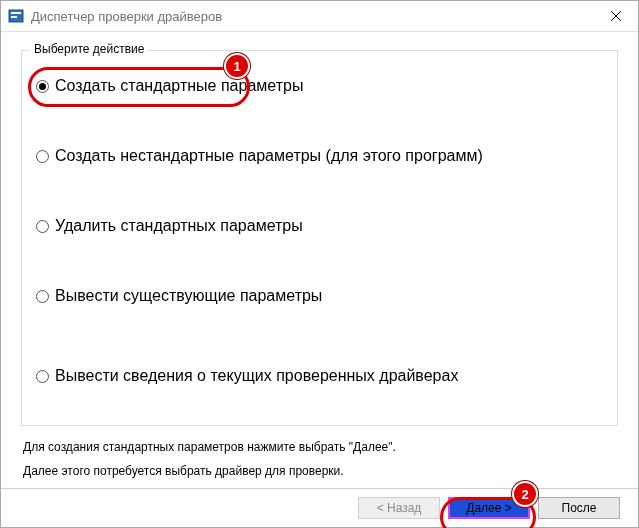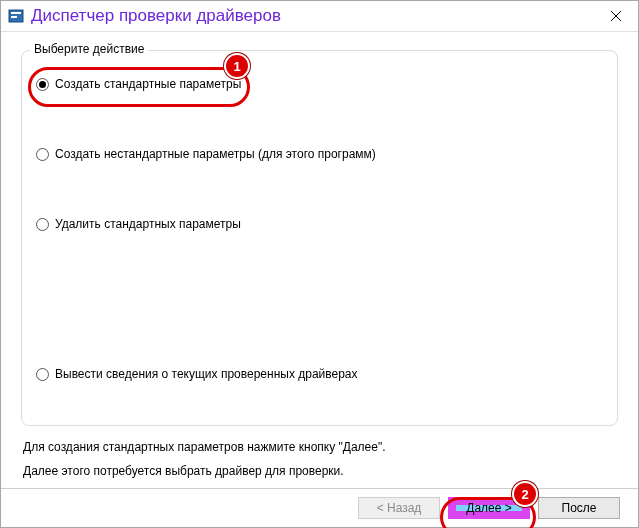--- a/index.html
+++ b/index.html
@@ -1,35 +1,35 @@
 <!DOCTYPE html>
 <html><head>
 <meta charset="utf-8">
 <style>
   html,body{margin:0;padding:0;font-family:"Segoe UI",Tahoma,Arial,sans-serif;font-size:12px;background:#fff;color:#000}
   .window{width:639px;height:528px;border:1px solid #a7a7a7;box-sizing:border-box;position:relative;background:#fff;display:flex;flex-direction:column}
   .titlebar{height:30px;display:flex;align-items:center;padding:0 0 0 6px;border-bottom:1px solid #e0e0e0}
   .titlebar .icon-slot{width:18px;height:18px;margin-right:6px;display:flex;align-items:center;justify-content:center}
-  .titlebar .title{flex:1;font-size:17px;color:#6d28d9}
+  .titlebar .title{flex:1;font-size:13px;color:#737373}
   .titlebar .close{width:44px;height:30px;display:flex;align-items:center;justify-content:center;cursor:default}
   .client{flex:1;padding:12px 20px 0 20px;position:relative}
-  .group{border:1px solid #dcdcdc;border-radius:8px;position:relative;padding:10px 14px 24px 14px;margin-top:6px;height:376px;box-sizing:border-box}
+  .group{border:1px solid #dcdcdc;border-radius:0;position:relative;padding:10px 14px 24px 14px;margin-top:6px;height:376px;box-sizing:border-box}
   .group-label{position:absolute;top:-9px;left:8px;background:#fff;padding:0 4px;font-size:12px;color:#000}
   .radio-row{display:flex;align-items:center;margin:0;position:absolute;left:14px}
   .radio-row input{margin:0 6px 0 0}
-  .radio-row label{font-size:12px}
+  .radio-row label{font-size:16px}
   .callout-ring{position:absolute;border:3px solid #de0000;border-radius:20px;pointer-events:none}
   .callout-badge{width:22px;height:22px;border-radius:50%;background:#de0000;border:2px solid #fff;color:#fff;font-weight:bold;font-size:13px;display:flex;align-items:center;justify-content:center;position:absolute;pointer-events:none;box-shadow:0 0 0 1px #9a0000}
   .hint{font-size:12px;color:#000;margin:0;padding:0}
   .hint-block{margin:14px 2px 0 2px}
   .hint-block p{margin:0 0 10px 0}
   .footer{height:50px;border-top:1px solid #cfcfcf;display:flex;align-items:center;justify-content:flex-end;padding:0 18px;position:relative;background:#fff}
   .btn{min-width:82px;height:22px;margin-left:8px;background:#e9e9e9;border:1px solid #adadad;font-size:12px;display:flex;align-items:center;justify-content:center;cursor:default;box-sizing:border-box}
   .btn.disabled{color:#8a8a8a;border-color:#cfcfcf;background:#efefef}
-  .btn.primary{border:8px solid #d946ef;background:#7dd3fc}
+  .btn.primary{border:2px solid #d946ef;background:#1d4ed8}
   .footer .callout-ring{top:6px}
   input[type=radio]{appearance:none;-webkit-appearance:none;width:13px;height:13px;border:1px solid #555;border-radius:50%;position:relative;outline:none}
   input[type=radio]:checked::after{content:"";width:7px;height:7px;background:#000;border-radius:50%;position:absolute;top:2px;left:2px}
 </style>
 </head>
 <body>
 
 <div class="window">
 
   <div class="titlebar">
@@ -62,34 +62,38 @@
       <div class="radio-row" style="top:96px">
         <input type="radio" name="act" style="">
         <label>Создать нестандартные параметры (для этого программ)</label>
       </div>
 
       <div class="radio-row" style="top:166px">
         <input type="radio" name="act" style="">
         <label>Удалить стандартных параметры</label>
       </div>
 
+      <div class="radio-row" style="top:236px">
+        <input type="radio" name="act" style="">
+        <label>Вывести существующие параметры</label>
+      </div>
 
       <div class="radio-row" style="top:316px">
         <input type="radio" name="act" style="">
         <label>Вывести сведения о текущих проверенных драйверах</label>
       </div>
 
       <div class="callout-ring" style="left:6px;top:16px;width:216px;height:34px"></div>
       <div class="callout-badge" style="left:202px;top:2px">
           <span>1</span>
         </div>
     </div>
 
     <div class="hint-block">
-      <p class="hint">Для создания стандартных параметров нажмите кнопку "Далее".</p>
+      <p class="hint">Для создания стандартных параметров нажмите выбрать "Далее".</p>
       <p class="hint">Далее этого потребуется выбрать драйвер для проверки.</p>
     </div>
 
   </div>
 
   <div class="footer">
     <div class="btn disabled">
         <span>&lt; Назад</span>
       </div>
     <div class="btn primary">

